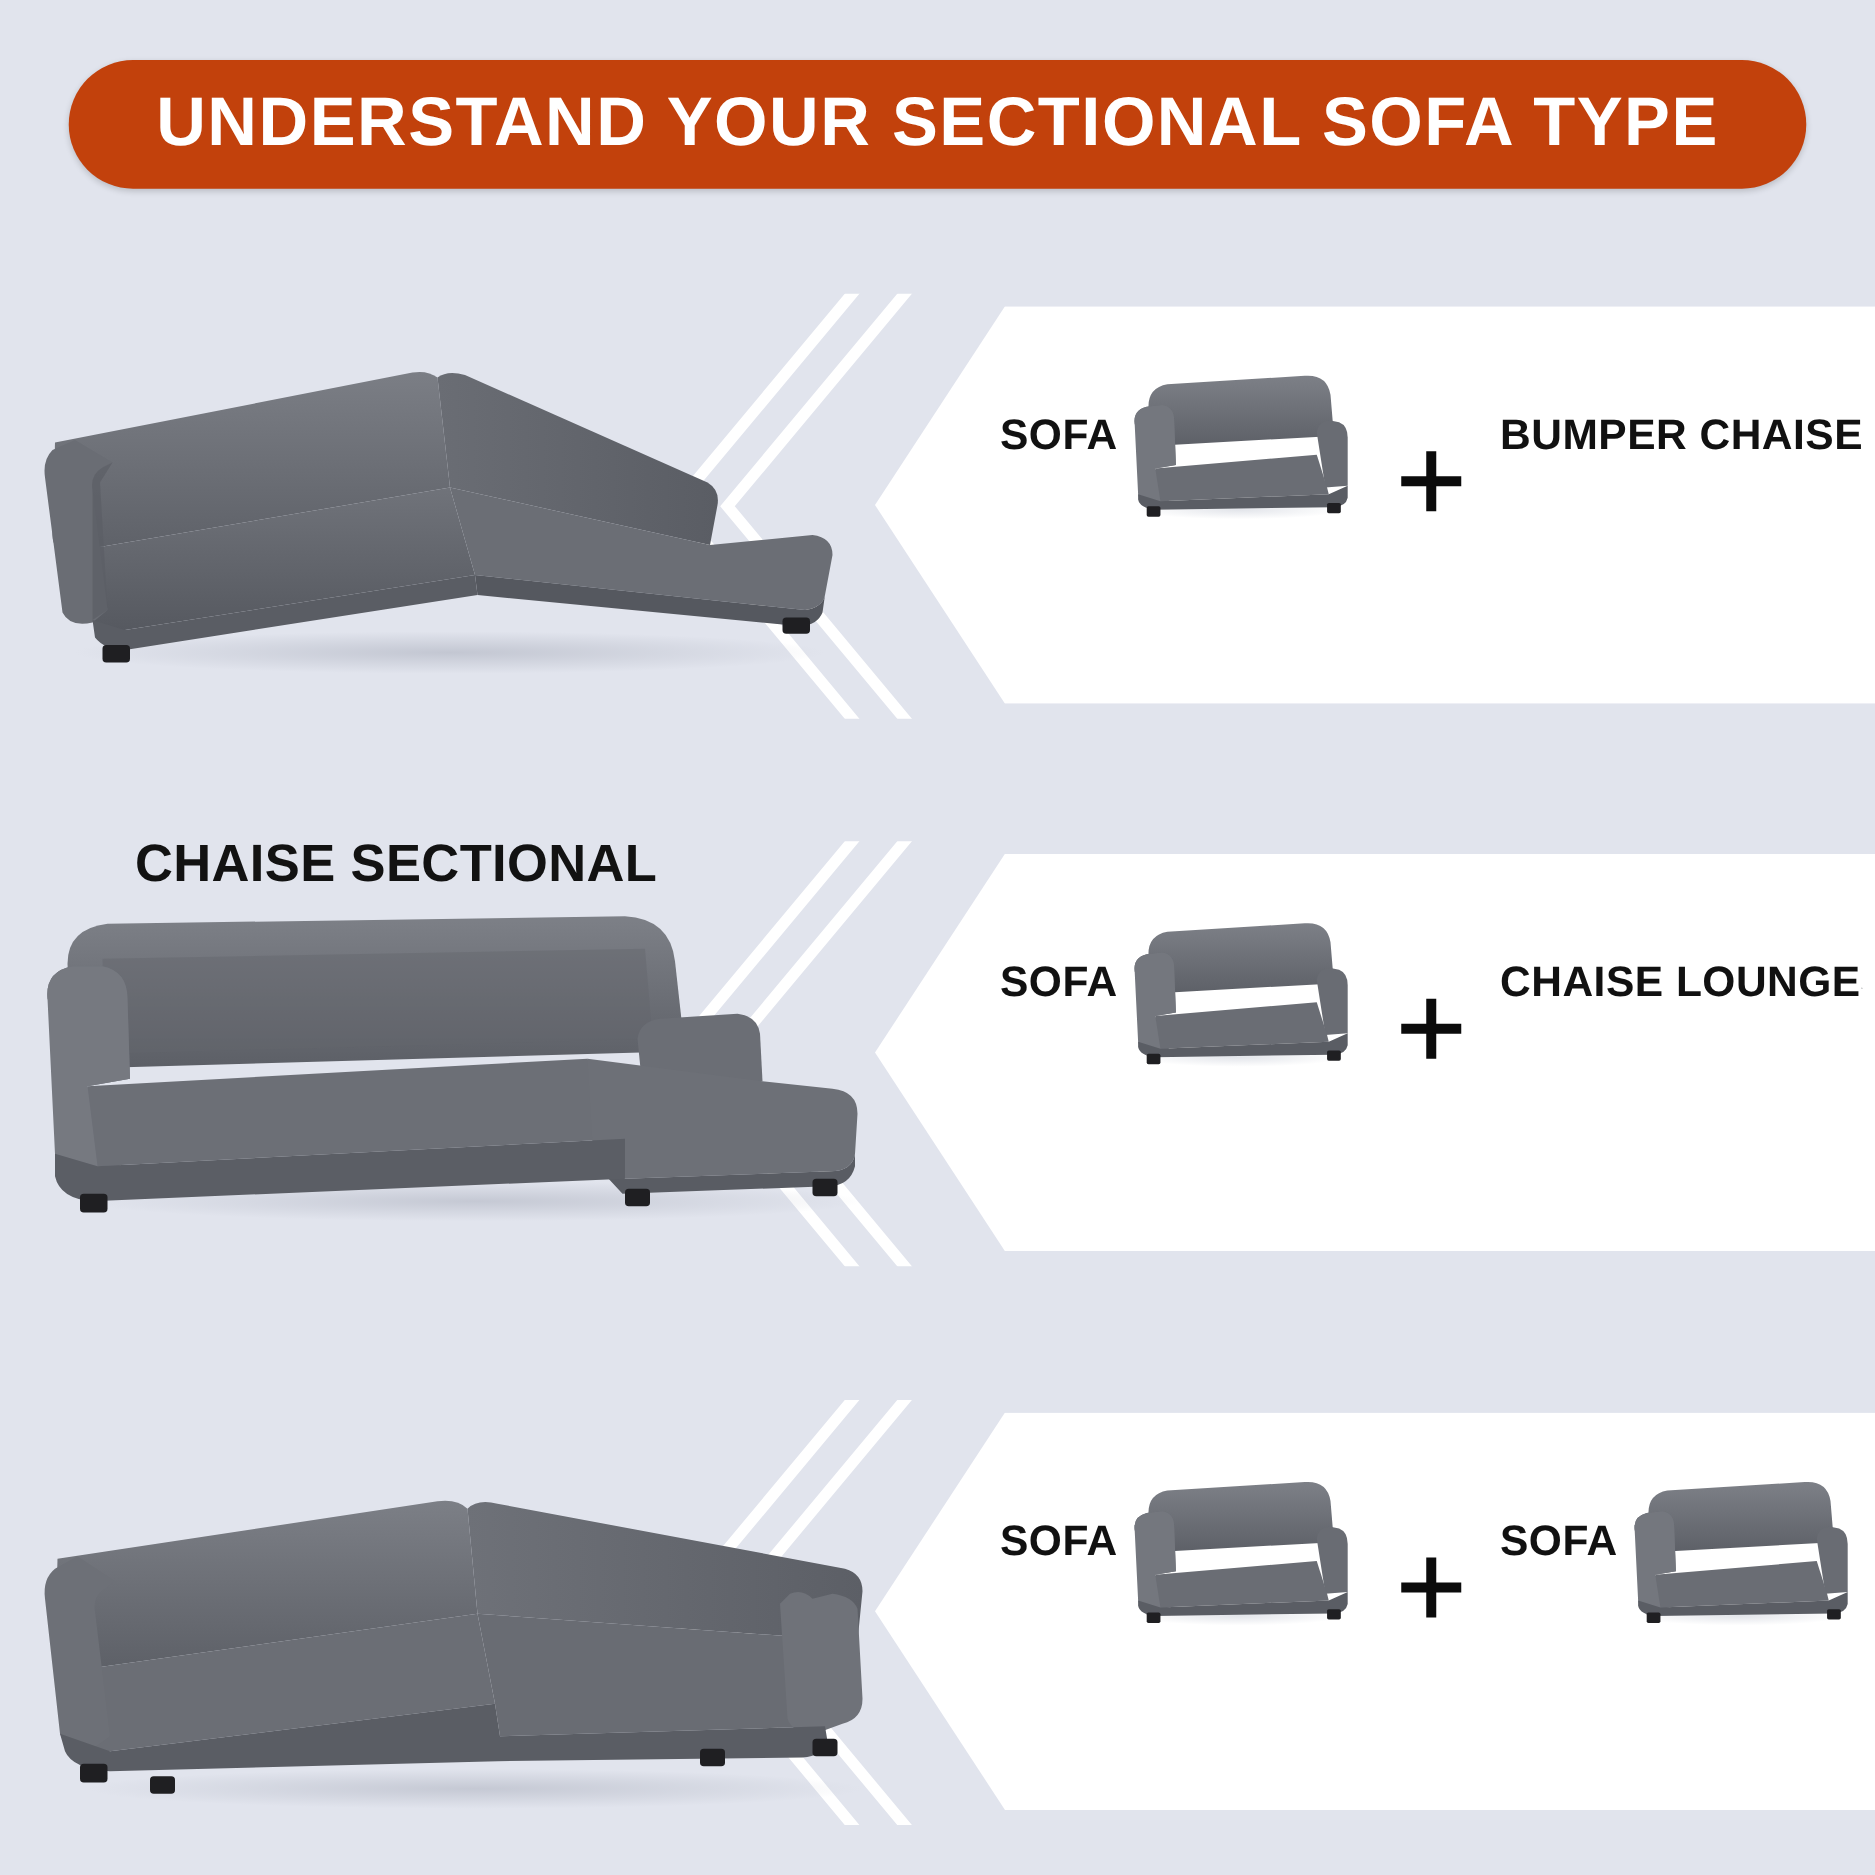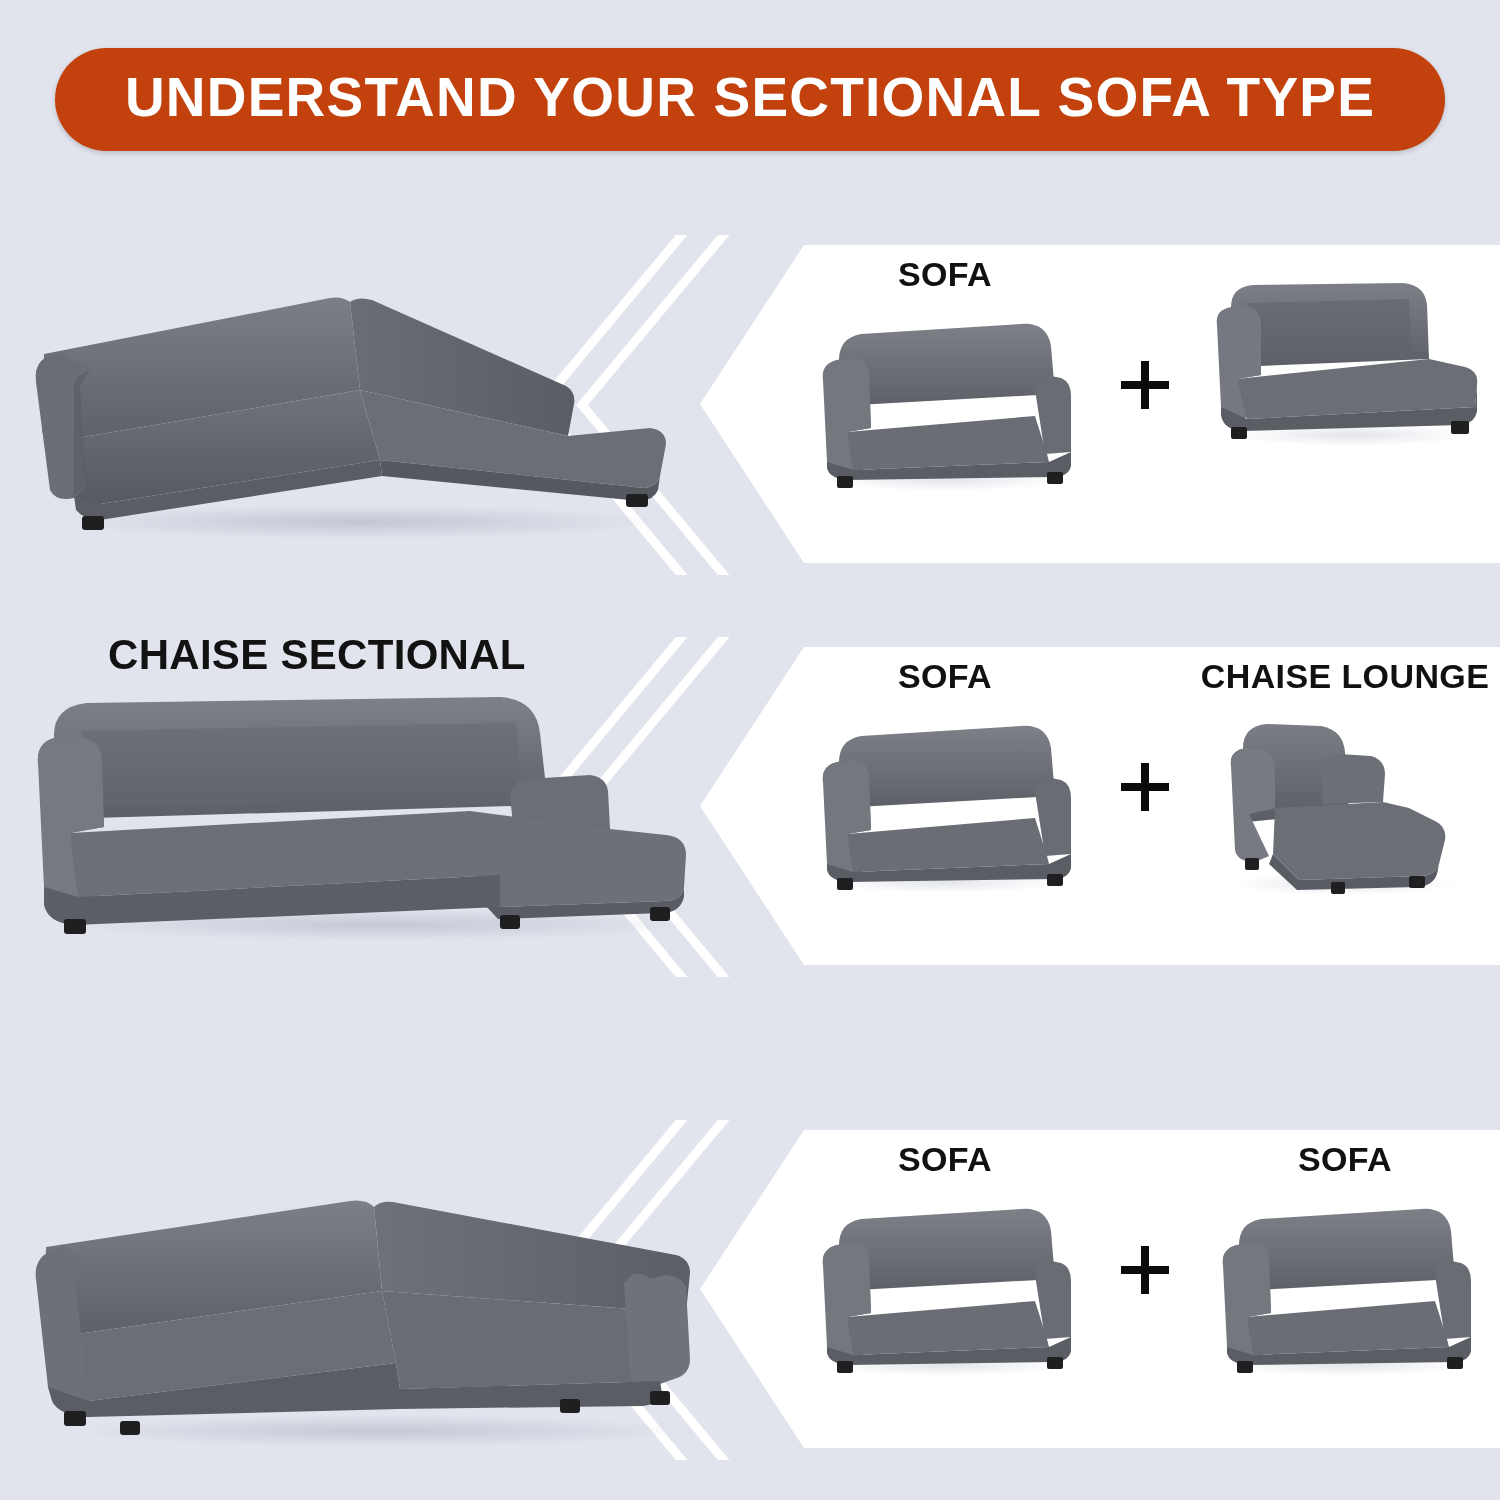--- a/index.html
+++ b/index.html
@@ -30,21 +30,21 @@
     font-weight:700;
     letter-spacing:1.2px;
     line-height:1;
     white-space:nowrap;
     text-align:center;
   }
 
   
   .row{ position:absolute; left:0; width:1500px; }
   #row1{ top:215px; height:390px; }
-  #row2{ top:609px; height:400px; }
+  #row2{ top:645px; height:400px; }
   #row3{ top:1100px; height:400px; }
 
   .row-title{
     position:absolute;
     font-size:42px;
     font-weight:700;
     color:#121212;
     letter-spacing:.3px;
     white-space:nowrap;
     z-index:5;
@@ -84,21 +84,21 @@
     position:absolute; z-index:6;
     display:flex; align-items:flex-start; justify-content:center;
     gap:0px;
   }
   #inner1{ right:0; top:40px;  width:710px; height:300px; }
   #inner2{ right:0; top:48px;  width:710px; height:300px; }
   #inner3{ right:0; top:40px;  width:710px; height:300px; }
 
   .part{
     width:290px;
-    display:flex; flex-direction:column; align-items:center;
+    display:flex; flex-direction:row; align-items:center;
   }
   .part-label{
     font-size:34px; font-weight:700; color:#111;
     letter-spacing:.4px; white-space:nowrap;
     margin-bottom:8px;
     text-align:center;
   }
   .part-art{ width:285px; height:195px; }
 
   .plus{
@@ -203,20 +203,21 @@
     </div>
 
     <div class="plus">
       <svg viewBox="0 0 56 56">
         <rect x="24" y="4" width="8" height="48" fill="#0b0b0b"></rect>
         <rect x="4" y="24" width="48" height="8" fill="#0b0b0b"></rect>
       </svg>
     </div>
 
     <div class="part">
+      <div class="part-label">BUMPER CHAISE</div>
       <svg class="part-art" viewBox="0 0 285 195">
         <defs>
           <linearGradient id="b1" x1="0" y1="0" x2="0" y2="1">
             <stop offset="0" stop-color="#7c7f86"></stop>
               <stop offset="1" stop-color="#5c5f66"></stop>
           </linearGradient>
           <radialGradient id="bs1" cx="0.5" cy="0.5" r="0.5">
             <stop offset="0" stop-color="#cfd3dc" stop-opacity=".6"></stop>
             <stop offset="1" stop-color="#cfd3dc" stop-opacity="0"></stop>
           </radialGradient>

